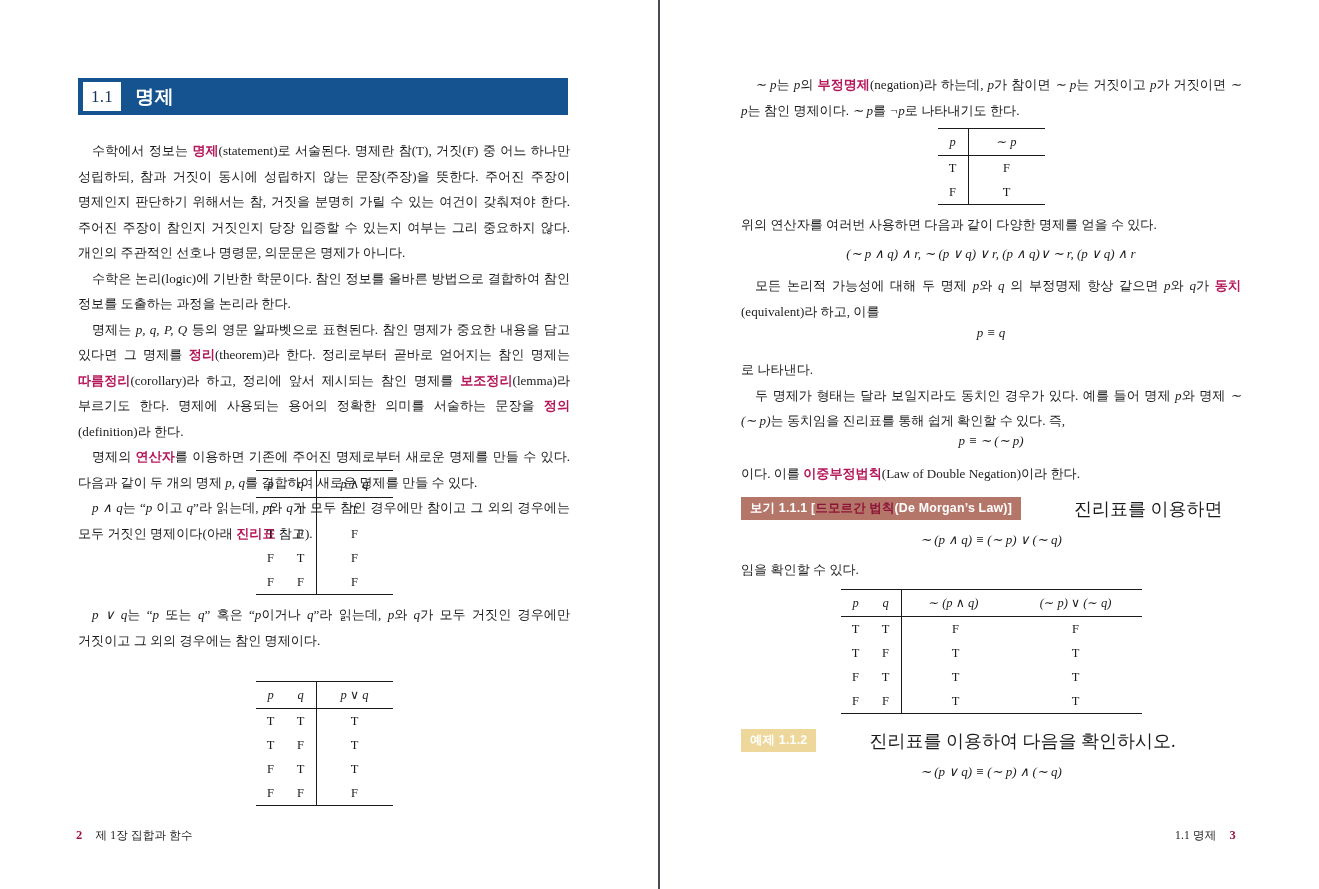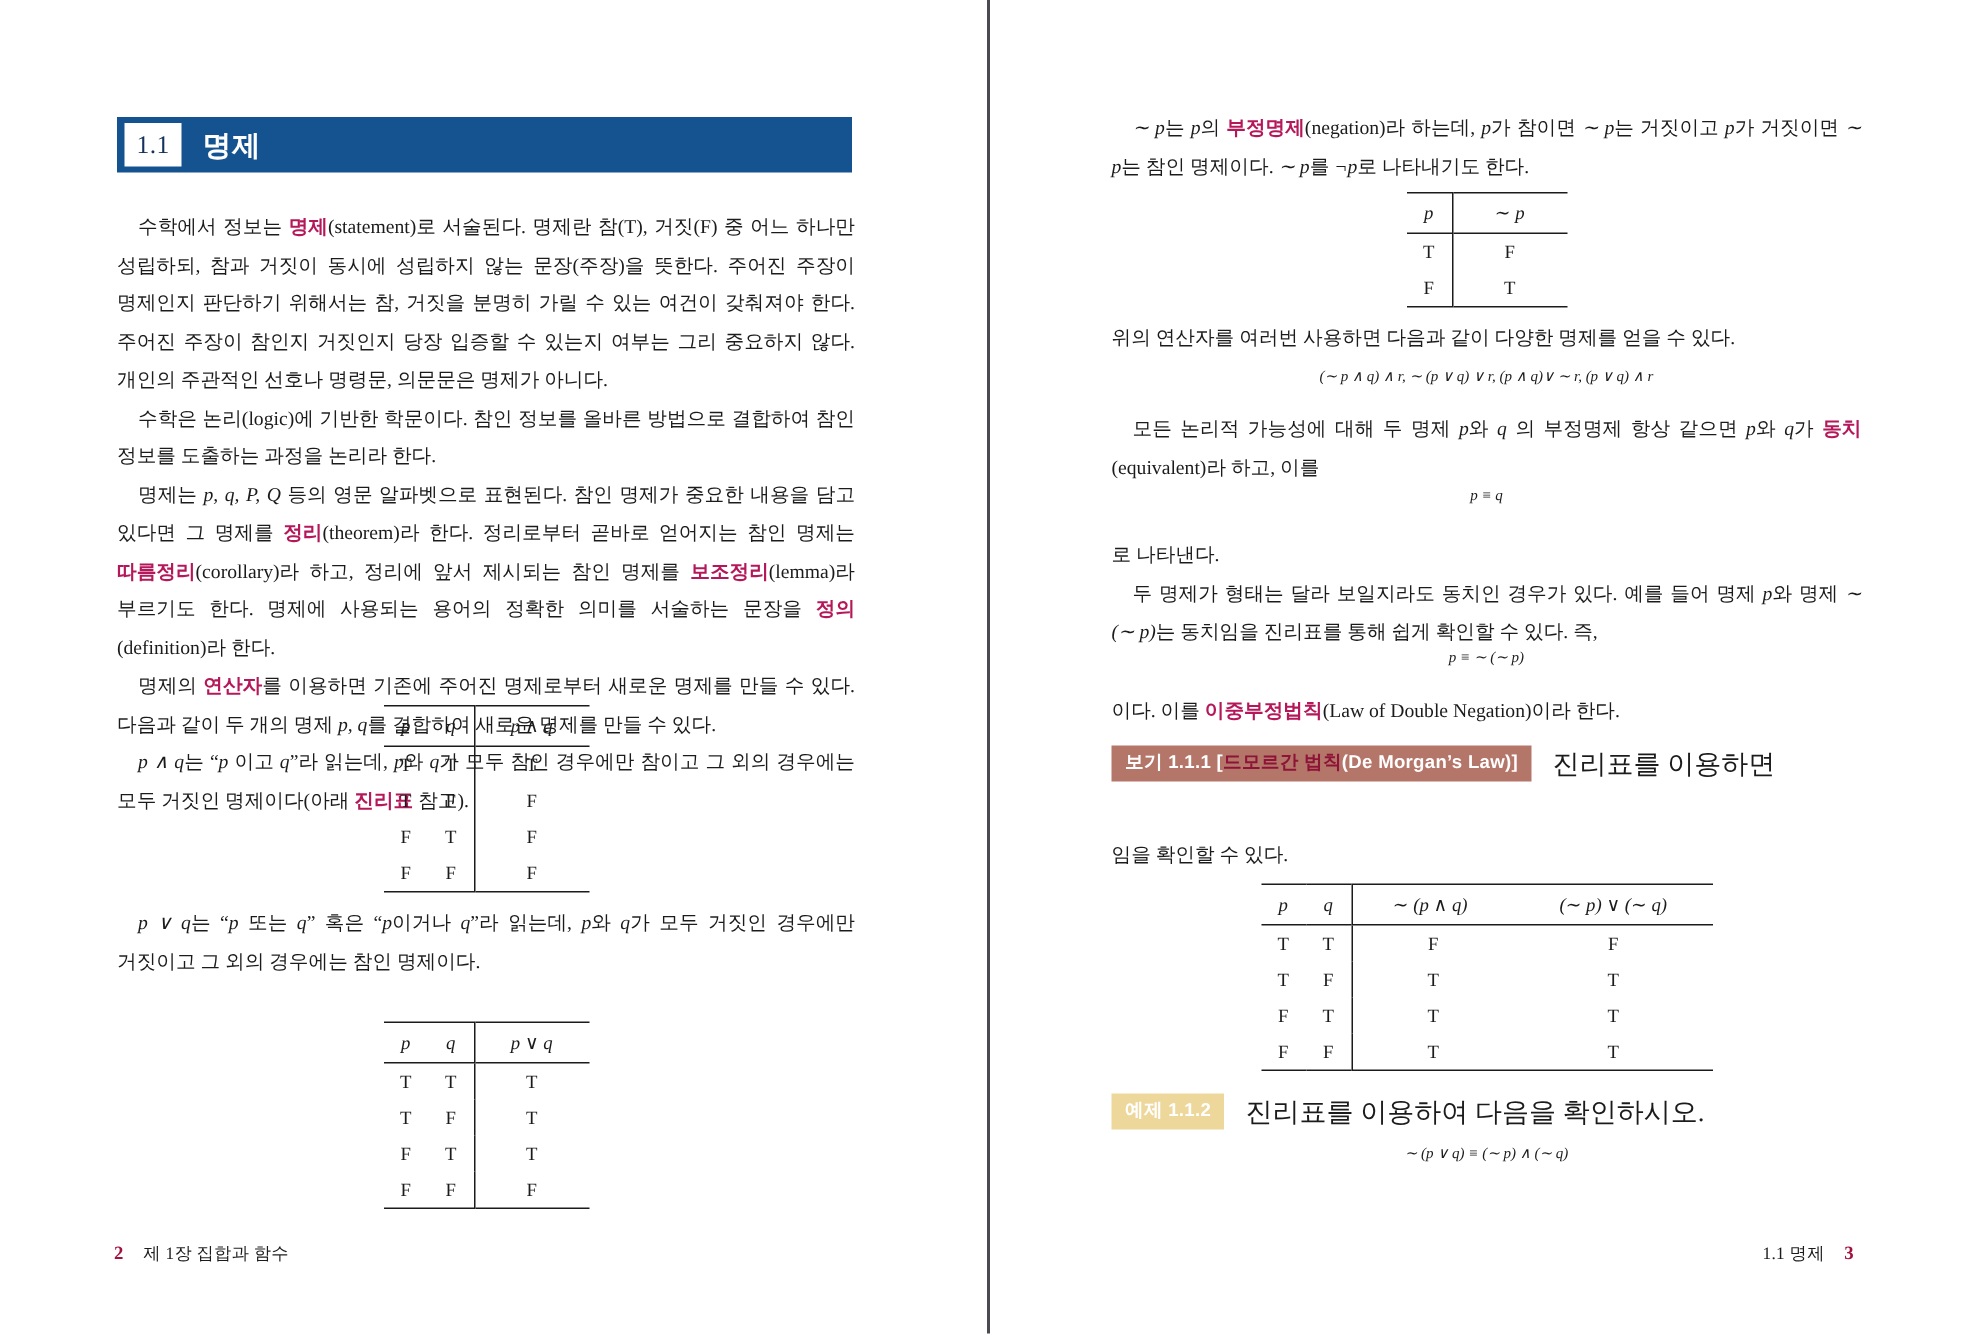--- a/index.html
+++ b/index.html
@@ -94,21 +94,21 @@
     font-weight: 700;
   }
   .mathi {
     font-style: italic;
     font-family: "Liberation Serif", serif;
   }
 
   
   .display-math {
     text-align: center;
-    font-size: 10px;
+    font-size: 13px;
     margin: 0;
     line-height: 1;
   }
 
   
   .ttable-wrap {
     display: flex;
     justify-content: center;
   }
   table.ttable {
@@ -139,21 +139,22 @@
   }
   table.ttable .c-narrow { width: 30px; }
   table.ttable .c-res    { width: 56px; padding-left: 10px; padding-right: 10px;}
   table.ttable .c-wide   { width: 92px; padding-left: 6px; padding-right: 10px;}
   table.ttable .c-wide2  { width: 112px; padding-left: 10px; padding-right: 10px;}
   table.ttable .c-neg    { width: 52px; padding-left: 12px; padding-right: 12px;}
 
   
   .callout-row {
     display: flex;
-    align-items: center;
+    align-items: flex-start;
+    gap: 39px;
   }
   .badge {
     display: inline-block;
     font-size: 12.4px;
     padding: 4px 9px 5px 9px;
     color: #ffffff;
     font-family: "Liberation Sans", sans-serif;
     font-weight: 700;
     letter-spacing: 0.2px;
     line-height: 1.15;
@@ -333,20 +334,21 @@
       <p class="ptext" id="rp5"><span>이다.  이를 </span><span class="kw">이중부정법칙</span><span>(Law of Double Negation)이라 한다.</span></p>
     </div>
 
     <div class="callout-row" style="position:absolute; left:82px; top:497px; width:500px;">
       <span class="badge example">
         <span>보기 1.1.1 [</span><span class="inner-kw">드모르간 법칙</span><span>(De Morgan’s Law)]</span>
       </span>
       <span class="callout-text">진리표를 이용하면</span>
     </div>
 
+    <div class="display-math mathi" style="position:absolute; left:82px; top:533px; width:500px;">∼ (p ∧ q) ≡ (∼ p) ∨ (∼ q)</div>
 
     <div class="page-body" style="top:557px;">
       <p class="ptext" id="rp6"><span>임을 확인할 수 있다.</span></p>
     </div>
 
     <div class="ttable-wrap" style="position:absolute; left:82px; top:589px; width:500px;">
       <table class="ttable">
         <thead>
           <tr>
             <th class="c-narrow">p</th>

